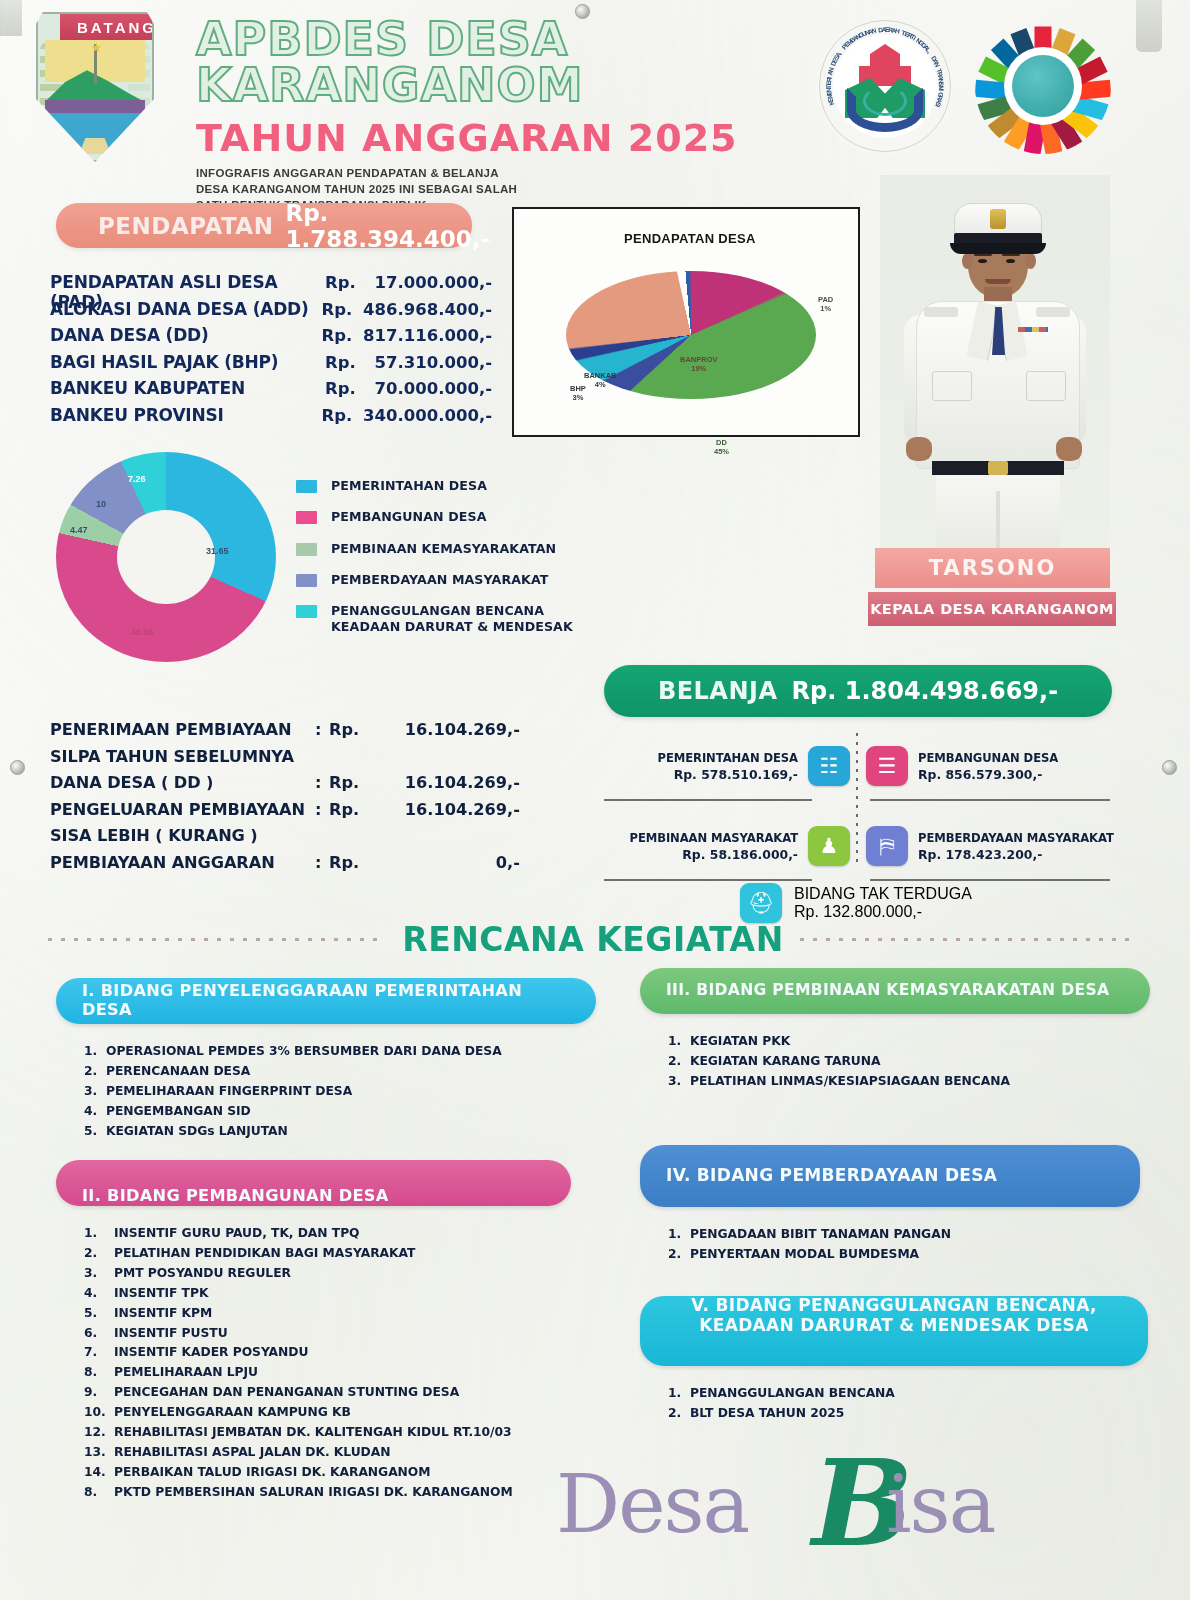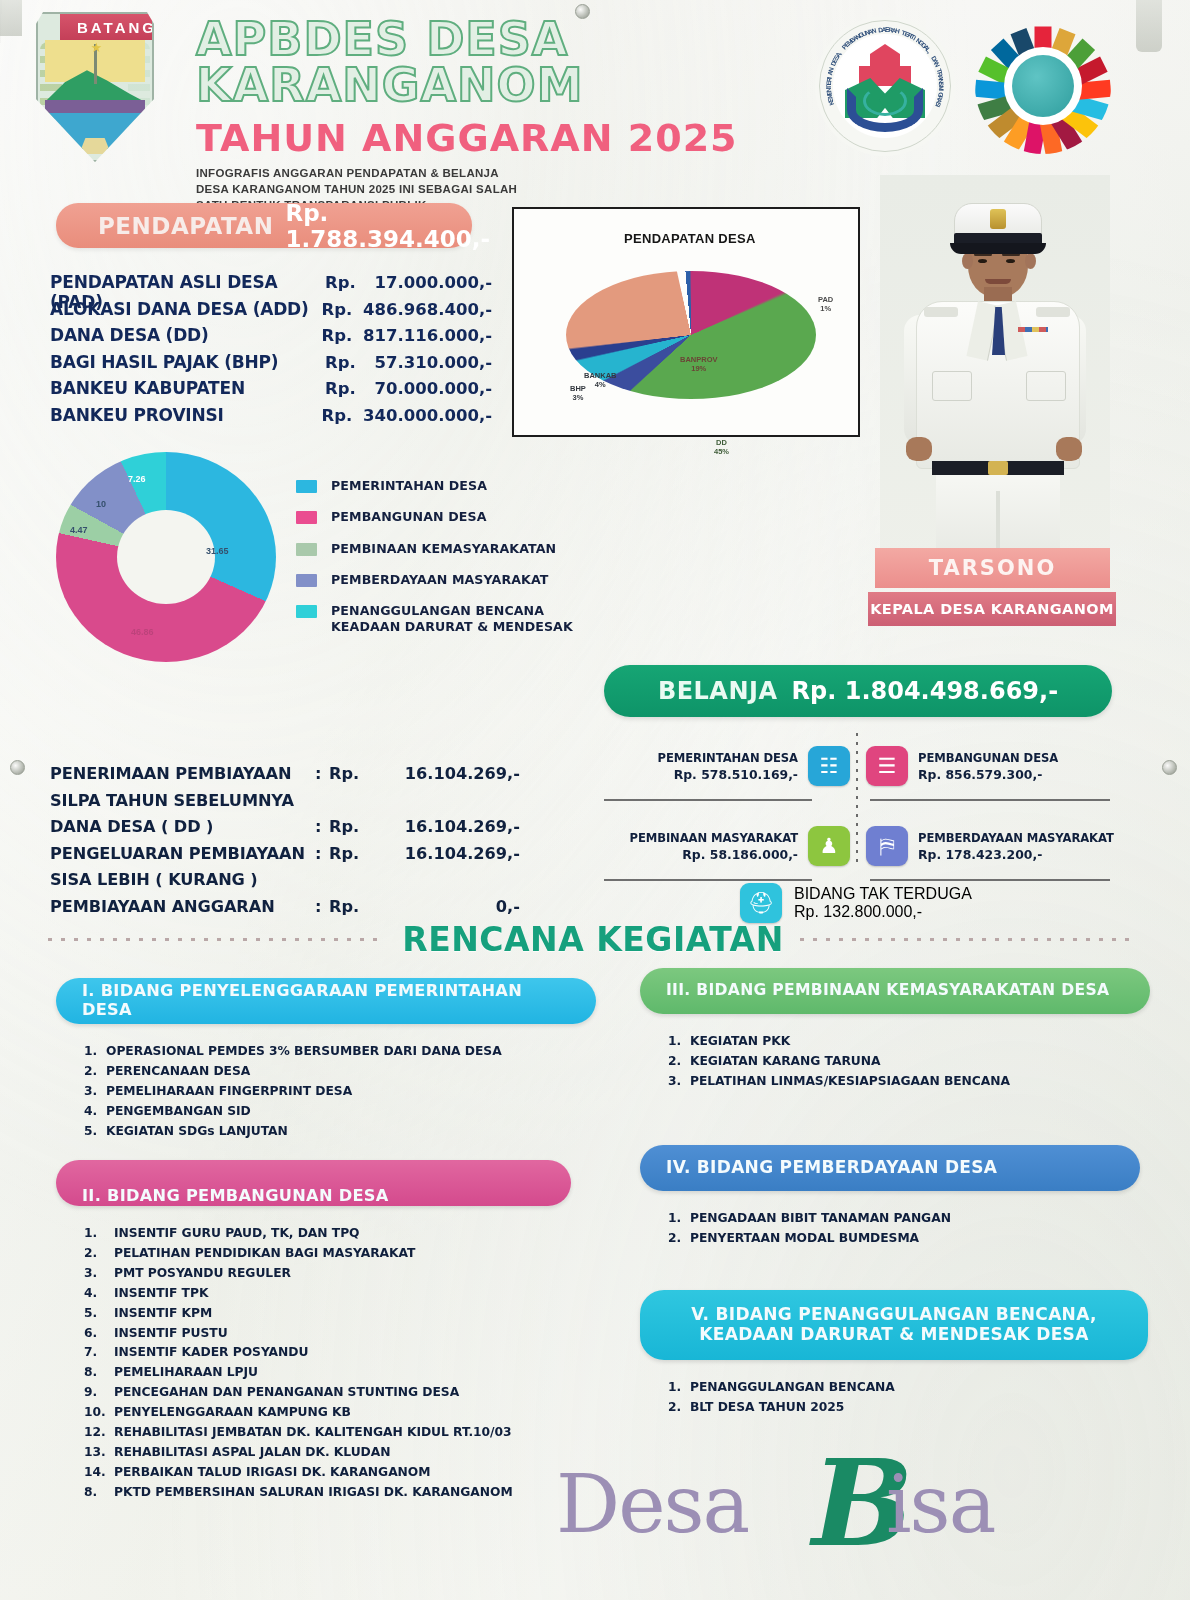--- a/index.html
+++ b/index.html
@@ -233,21 +233,21 @@
   .nameplate{position:absolute;left:875px;top:548px;width:235px;height:40px;
     background:linear-gradient(180deg,#f3a9a3,#eb8e8c);display:flex;align-items:center;justify-content:center;}
   .nameplate span{color:#fdf3f1;font-size:21px;font-weight:bold;letter-spacing:2px;
     font-family:"DejaVu Sans",sans-serif;}
   .roleplate{position:absolute;left:868px;top:592px;width:248px;height:34px;
     background:linear-gradient(180deg,#e07b86,#cc5f74);display:flex;align-items:center;justify-content:center;}
   .roleplate span{color:#fff;font-size:14.5px;font-weight:bold;letter-spacing:.4px;
     font-family:"DejaVu Sans",sans-serif;}
 
   
-  .fin-table{position:absolute;left:50px;top:764px;width:480px;}
+  .fin-table{position:absolute;left:50px;top:720px;width:480px;}
   .fin-row{display:flex;align-items:baseline;height:26.5px;}
   .fin-row .name{width:265px;font-size:16.2px;font-weight:bold;color:#10213f;letter-spacing:-.1px;
     font-family:"DejaVu Sans",sans-serif;}
   .fin-row .col{width:14px;font-size:16.2px;font-weight:bold;color:#10213f;font-family:"DejaVu Sans",sans-serif;}
   .fin-row .rp{width:38px;font-size:16.2px;font-weight:bold;color:#10213f;font-family:"DejaVu Sans",sans-serif;}
   .fin-row .val{flex:1;text-align:right;font-size:16.2px;font-weight:bold;color:#10213f;
     font-family:"DejaVu Sans",sans-serif;padding-right:10px;}
 
   
   .bel-band{position:absolute;left:604px;top:665px;width:508px;height:52px;border-radius:26px;
@@ -304,25 +304,25 @@
   .s1{left:56px;top:978px;width:540px}
   .s1 .sec-head{height:46px;background:linear-gradient(180deg,#3ec6ec,#21b4e2);}
   .s1 .sec-head span{font-size:16.2px}
   .s2{left:56px;top:1160px;width:515px}
   .s2 .sec-head{height:46px;background:linear-gradient(180deg,#e56aa3,#d9479 0);background:linear-gradient(180deg,#e167a0,#d44a8d);align-items:flex-end;}
   .s2 .sec-head span{font-size:16.2px}
   .s3{left:640px;top:968px;width:510px}
   .s3 .sec-head{height:46px;background:linear-gradient(180deg,#7cc87f,#5fb96b);}
   .s3 .sec-head span{font-size:15.6px}
   .s4{left:640px;top:1145px;width:500px}
-  .s4 .sec-head{height:46px;background:linear-gradient(180deg,#4f8fd4,#3a7ec4);}
+  .s4 .sec-head{height:62px;background:linear-gradient(180deg,#4f8fd4,#3a7ec4);}
   .s4 .sec-head span{font-size:17px}
   .s5{left:640px;top:1290px;width:508px}
   .s5 .sec-head{height:70px;background:linear-gradient(180deg,#2fc7e0,#18b6d6);
-    flex-direction:column;justify-content:center;align-items:center;text-align:center;}
+    flex-direction:column;justify-content:flex-start;align-items:center;text-align:center;margin-top:6px;}
   .s5 .sec-head span{font-size:17px;text-align:center;}
 
   
   .foot{position:absolute;left:556px;top:1448px;width:560px;height:120px;}
   .foot .word{position:absolute;left:0;top:10px;font-size:80px;color:#9c8fb5;
     font-family:"DejaVu Serif", serif;font-weight:300;letter-spacing:-2px;}
   .foot .word2{position:absolute;left:330px;top:10px;font-size:80px;color:#9c8fb5;
     font-family:"DejaVu Serif", serif;font-weight:300;letter-spacing:-2px;}
   .foot .bmark{position:absolute;left:256px;top:-16px;font-size:120px;color:#1a8a64;
     font-family:"DejaVu Serif", serif;font-style:italic;font-weight:bold;}

